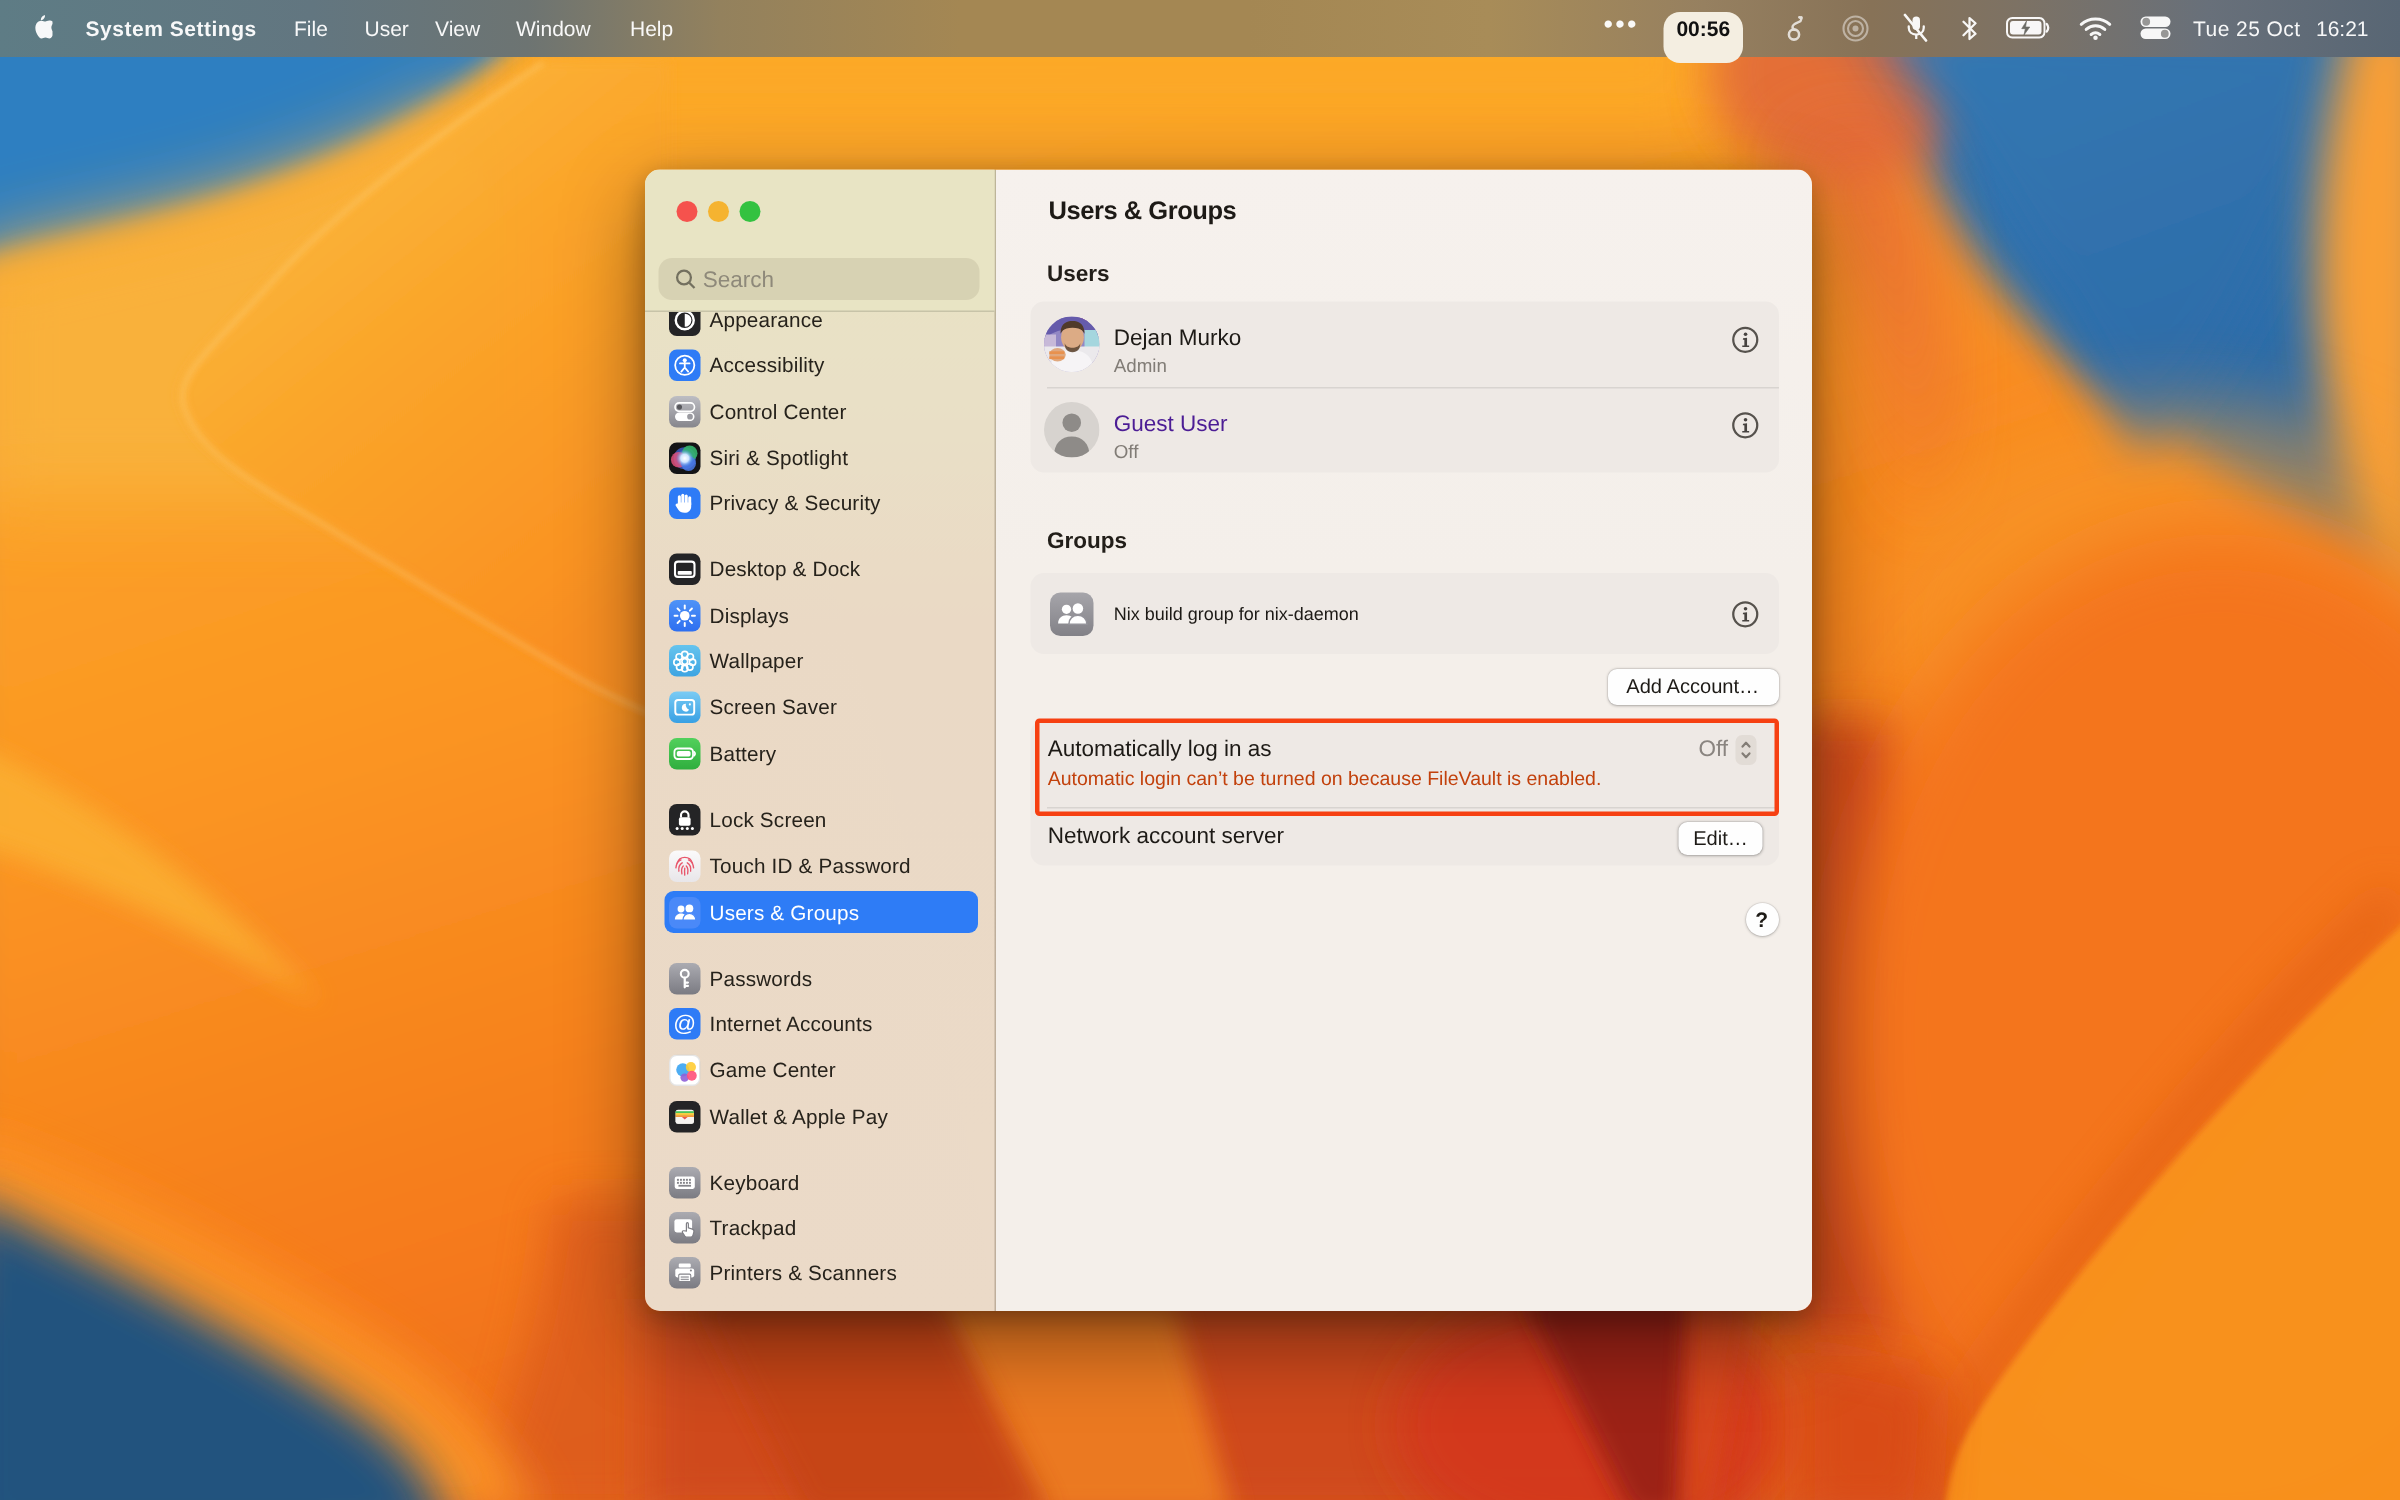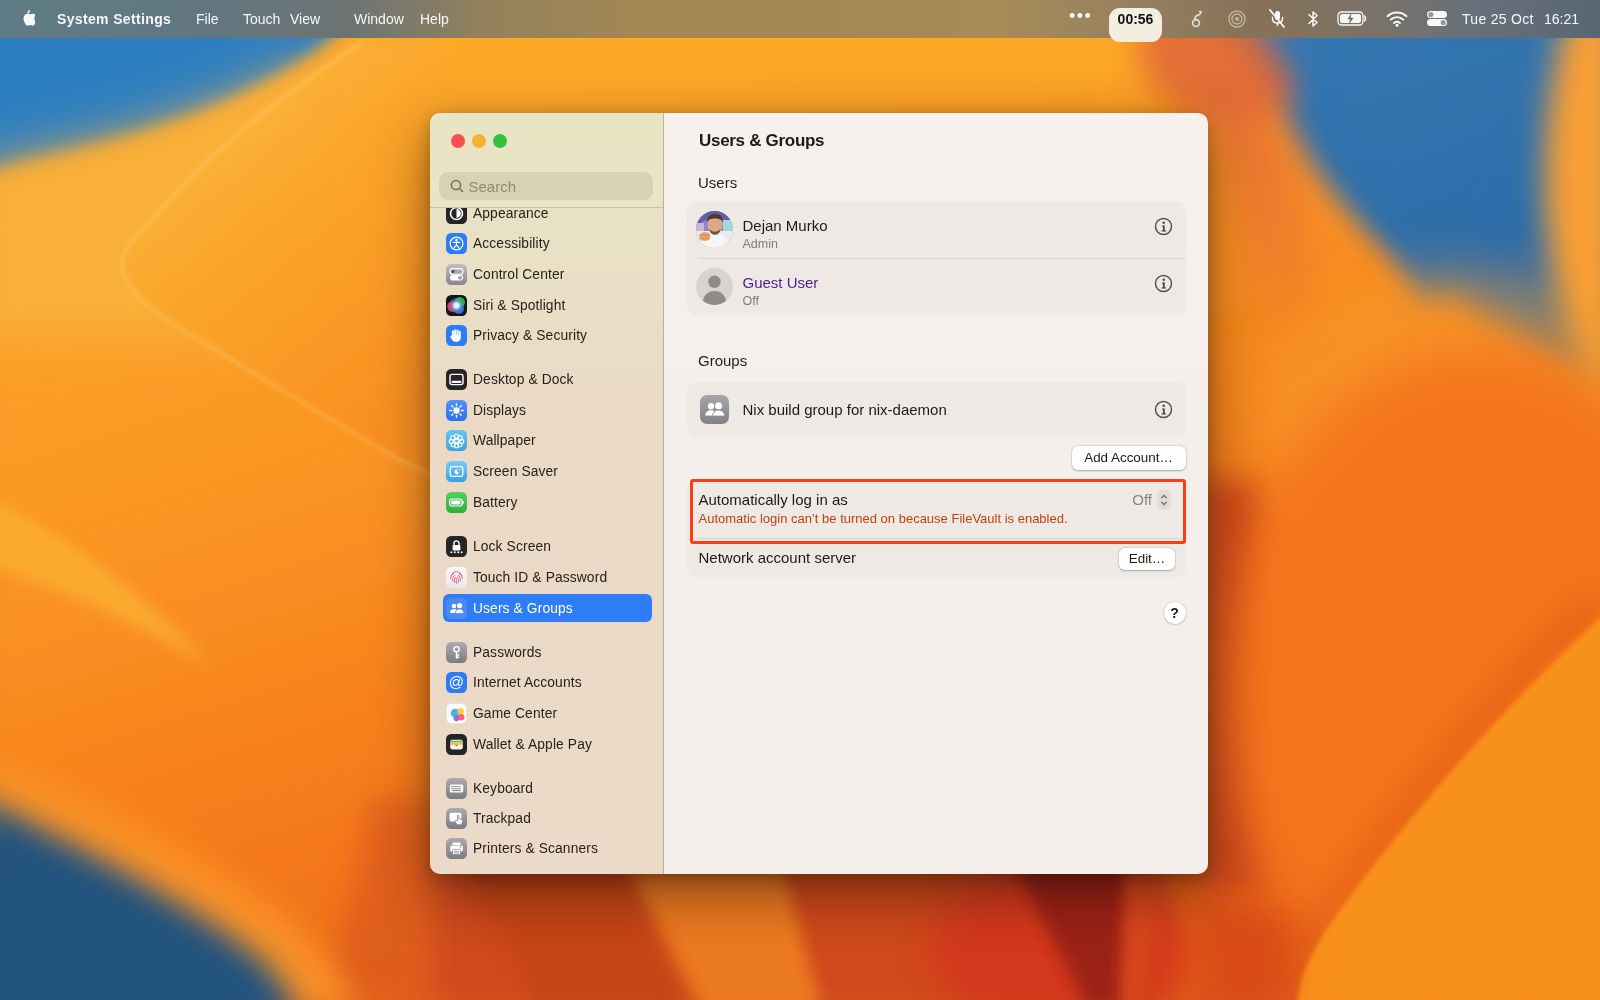--- a/index.html
+++ b/index.html
@@ -11,21 +11,21 @@
 #win { position:absolute; left:430px; top:113px; width:778px; height:761px; border-radius:10px; z-index:4; transform:translateZ(0);
   box-shadow:0 20px 55px rgba(0,0,0,.42), 0 5px 18px rgba(0,0,0,.25); display:flex; overflow:hidden; }
 #sidebar { position:relative; width:234px; height:100%; background:linear-gradient(180deg,#e8e4c4 0%,#e9e0c6 20%,#ead9c5 40%,#ebdac8 100%); flex:none; border-right:1px solid rgba(110,95,75,.35); }
 #pane { position:relative; flex:1; background:linear-gradient(180deg,#f6f1ed 0%,#f4efea 35%,#f4efea 100%); }
 #sbhead { position:absolute; left:0; top:0; width:100%; height:95px; background:#e8e4c4; z-index:3; border-bottom:1px solid rgba(0,0,0,.14); }
 .tl { position:absolute; top:21px; width:14px; height:14px; border-radius:50%; }
 #search { position:absolute; left:9px; top:59px; width:214px; height:28px; border-radius:9px; background:rgba(96,84,56,.12); color:#8e897a; display:flex; align-items:center; font-size:15px; }
 .row { position:absolute; left:12.5px; width:209px; height:28px; display:flex; align-items:center; border-radius:6px; color:#26221b; font-size:13.8px; letter-spacing:0.12px; }
 .row .ic { width:21px; height:21px; border-radius:5.2px; margin-left:3.5px; margin-right:6px; flex:none; position:relative; overflow:hidden; }
 .row.sel { background:#2e7cf6; color:#fff; }
-.seclabel { font-weight:normal; font-size:15px; color:#221e19; }
+.seclabel { font-weight:bold; font-size:15px; color:#221e19; }
 .card { position:absolute; left:23px; width:499px; background:#eee9e5; border-radius:9px; }
 .info { position:absolute; right:13px; }
 .btn { position:absolute; background:#fefefe; border-radius:6px; box-shadow:0 0.5px 2px rgba(0,0,0,.28), 0 0 0 0.5px rgba(0,0,0,.06); color:#1d1a16; font-size:13.4px; display:flex; align-items:center; justify-content:center; }
 </style></head>
 <body>
 <svg id="wp" width="1600" height="1000" viewBox="0 0 1600 1000">
   <defs>
     <linearGradient id="blue" x1="0" y1="0" x2="0.3" y2="1">
       <stop offset="0" stop-color="#2f80c2"></stop>
         <stop offset="0.5" stop-color="#2c6ba8"></stop>
@@ -102,23 +102,23 @@
   <path d="M 1200,900 L 1290,920 L 1285,1010 L 1200,1010 Z" fill="#d84a18" opacity="0.85" filter="url(#b15)"></path>
 </svg>
 
 <div id="menubar">
   <svg style="position:absolute;left:21px;top:10px;" width="14" height="17" viewBox="0 0 14 17">
     <path fill="rgba(255,255,255,.95)" d="M9.7 4.2c-.9 0-1.9-.6-3-.6-1.5 0-2.9.9-3.7 2.2C1.5 8.5 2.6 12.3 4.1 14.4c.7 1 1.6 2.2 2.7 2.1 1.1 0 1.5-.7 2.8-.7s1.7.7 2.8.7c1.2 0 1.9-1 2.6-2.1.8-1.2 1.2-2.4 1.2-2.4s-2.3-.9-2.3-3.5c0-2.2 1.8-3.2 1.9-3.3-1-1.5-2.6-1.7-3.2-1.7-1.3-.1-2.5.7-2.9.7z" transform="scale(0.92) translate(0.5,0.5)"></path>
     <path fill="rgba(255,255,255,.95)" d="M8.5 2.1C9 1.4 9.4.5 9.3-.4 8.5-.4 7.6.1 7.1.8 6.6 1.4 6.2 2.4 6.3 3.3c.9.1 1.7-.5 2.2-1.2z" transform="scale(0.92) translate(0.5,0.5)"></path>
   </svg>
   <span class="mb-item" style="position:absolute;left:57px;top:11px;font-weight:bold;letter-spacing:0.35px;">System Settings</span>
   <span class="mb-item" style="position:absolute;left:196px;top:11px;">File</span>
-  <span class="mb-item" style="position:absolute;left:243px;top:11px;">Touch</span>
+  <span class="mb-item" style="position:absolute;left:243px;top:11px;">User</span>
   <span class="mb-item" style="position:absolute;left:290px;top:11px;">View</span>
-  <span class="mb-item" style="position:absolute;left:344px;top:11px;margin-left:10px;">Window</span>
+  <span class="mb-item" style="position:absolute;left:344px;top:11px;">Window</span>
   <span class="mb-item" style="position:absolute;left:420px;top:11px;">Help</span>
   <span class="mb-item" style="position:absolute;left:1069px;top:6px;font-size:18px;letter-spacing:1.5px;">•••</span>
   <div style="position:absolute;left:1109px;top:8px;width:53px;height:34px;border-radius:11px;background:#f4eee1;color:#111;font-size:14px;font-weight:bold;text-align:center;line-height:22px;">00:56</div>
   <svg style="position:absolute;left:1188px;top:9px;opacity:.75" width="17" height="20" viewBox="0 0 17 20">
     <path d="M11.5 2.5 C13.5 3 13 5 11.5 5.5 C9 6.5 7 7 7 9 C7 10.5 8.5 11 9.5 11" fill="none" stroke="#fff" stroke-width="1.6" stroke-linecap="round"></path>
     <circle cx="8" cy="14" r="3.4" fill="none" stroke="#fff" stroke-width="1.7"></circle>
     <circle cx="12.8" cy="2.8" r="1.1" fill="#fff"></circle>
   </svg>
   <svg style="position:absolute;left:1227px;top:9px;opacity:.45" width="20" height="20" viewBox="0 0 20 20">
     <circle cx="10" cy="10" r="8" fill="none" stroke="#fff" stroke-width="1.4"></circle>
@@ -390,21 +390,21 @@
       <div style="position:absolute;left:13px;top:12.5px;width:29px;height:29px;border-radius:7px;background:linear-gradient(180deg,#a6a5aa,#828187);">
         <svg width="29" height="29" viewBox="0 0 29 29">
             <g fill="#fff">
               <circle cx="11" cy="11.2" r="3.1"></circle>
               <path d="M5.4 20.6 C5.4 17.3 7.8 15.2 11 15.2 C14.2 15.2 16.6 17.3 16.6 20.6 Z"></path>
               <circle cx="18.6" cy="10.7" r="3.5"></circle>
               <path d="M12.6 21.1 C12.6 17.5 15.2 15.1 18.6 15.1 C22 15.1 24.6 17.5 24.6 21.1 Z" stroke="#94939a" stroke-width="1"></path>
             </g>
           </svg>
       </div>
-      <div style="position:absolute;left:55.5px;top:0;height:100%;display:flex;align-items:center;font-size:15px;color:#1d1a16;">Nix build group for nix-daemon</div>
+      <div style="position:absolute;left:55.5px;top:0;height:100%;display:flex;align-items:center;font-size:12px;color:#1d1a16;">Nix build group for nix-daemon</div>
       <svg class="info" style="top:18px;" width="19" height="19" viewBox="0 0 19 19">
           <circle cx="9.5" cy="9.5" r="8" fill="none" stroke="#56524d" stroke-width="1.5"></circle>
           <circle cx="9.7" cy="5.8" r="1.2" fill="#474340"></circle>
           <path d="M8.0 8.5 C8.9 8.5 9.9 8.4 10.7 8.2 L10.7 13.1 C10.7 13.3 10.8 13.4 11.0 13.4 L12.1 13.4 L12.1 14.4 L7.5 14.4 L7.5 13.4 L8.6 13.4 C8.8 13.4 8.9 13.3 8.9 13.1 L8.9 9.8 C8.9 9.6 8.8 9.5 8.6 9.5 L7.9 9.5 Z" fill="#474340"></path>
         </svg>
     </div>
     <div class="btn" style="left:407.5px;top:333px;width:114px;height:23.5px;">Add Account…</div>
     <div class="card" style="top:367px;height:97px;">
       <div style="position:absolute;left:11px;top:58px;right:0;border-top:1px solid rgba(0,0,0,.09);"></div>
       <div style="position:absolute;left:11.5px;top:11px;font-size:15px;color:#1d1a16;">Automatically log in as</div>

